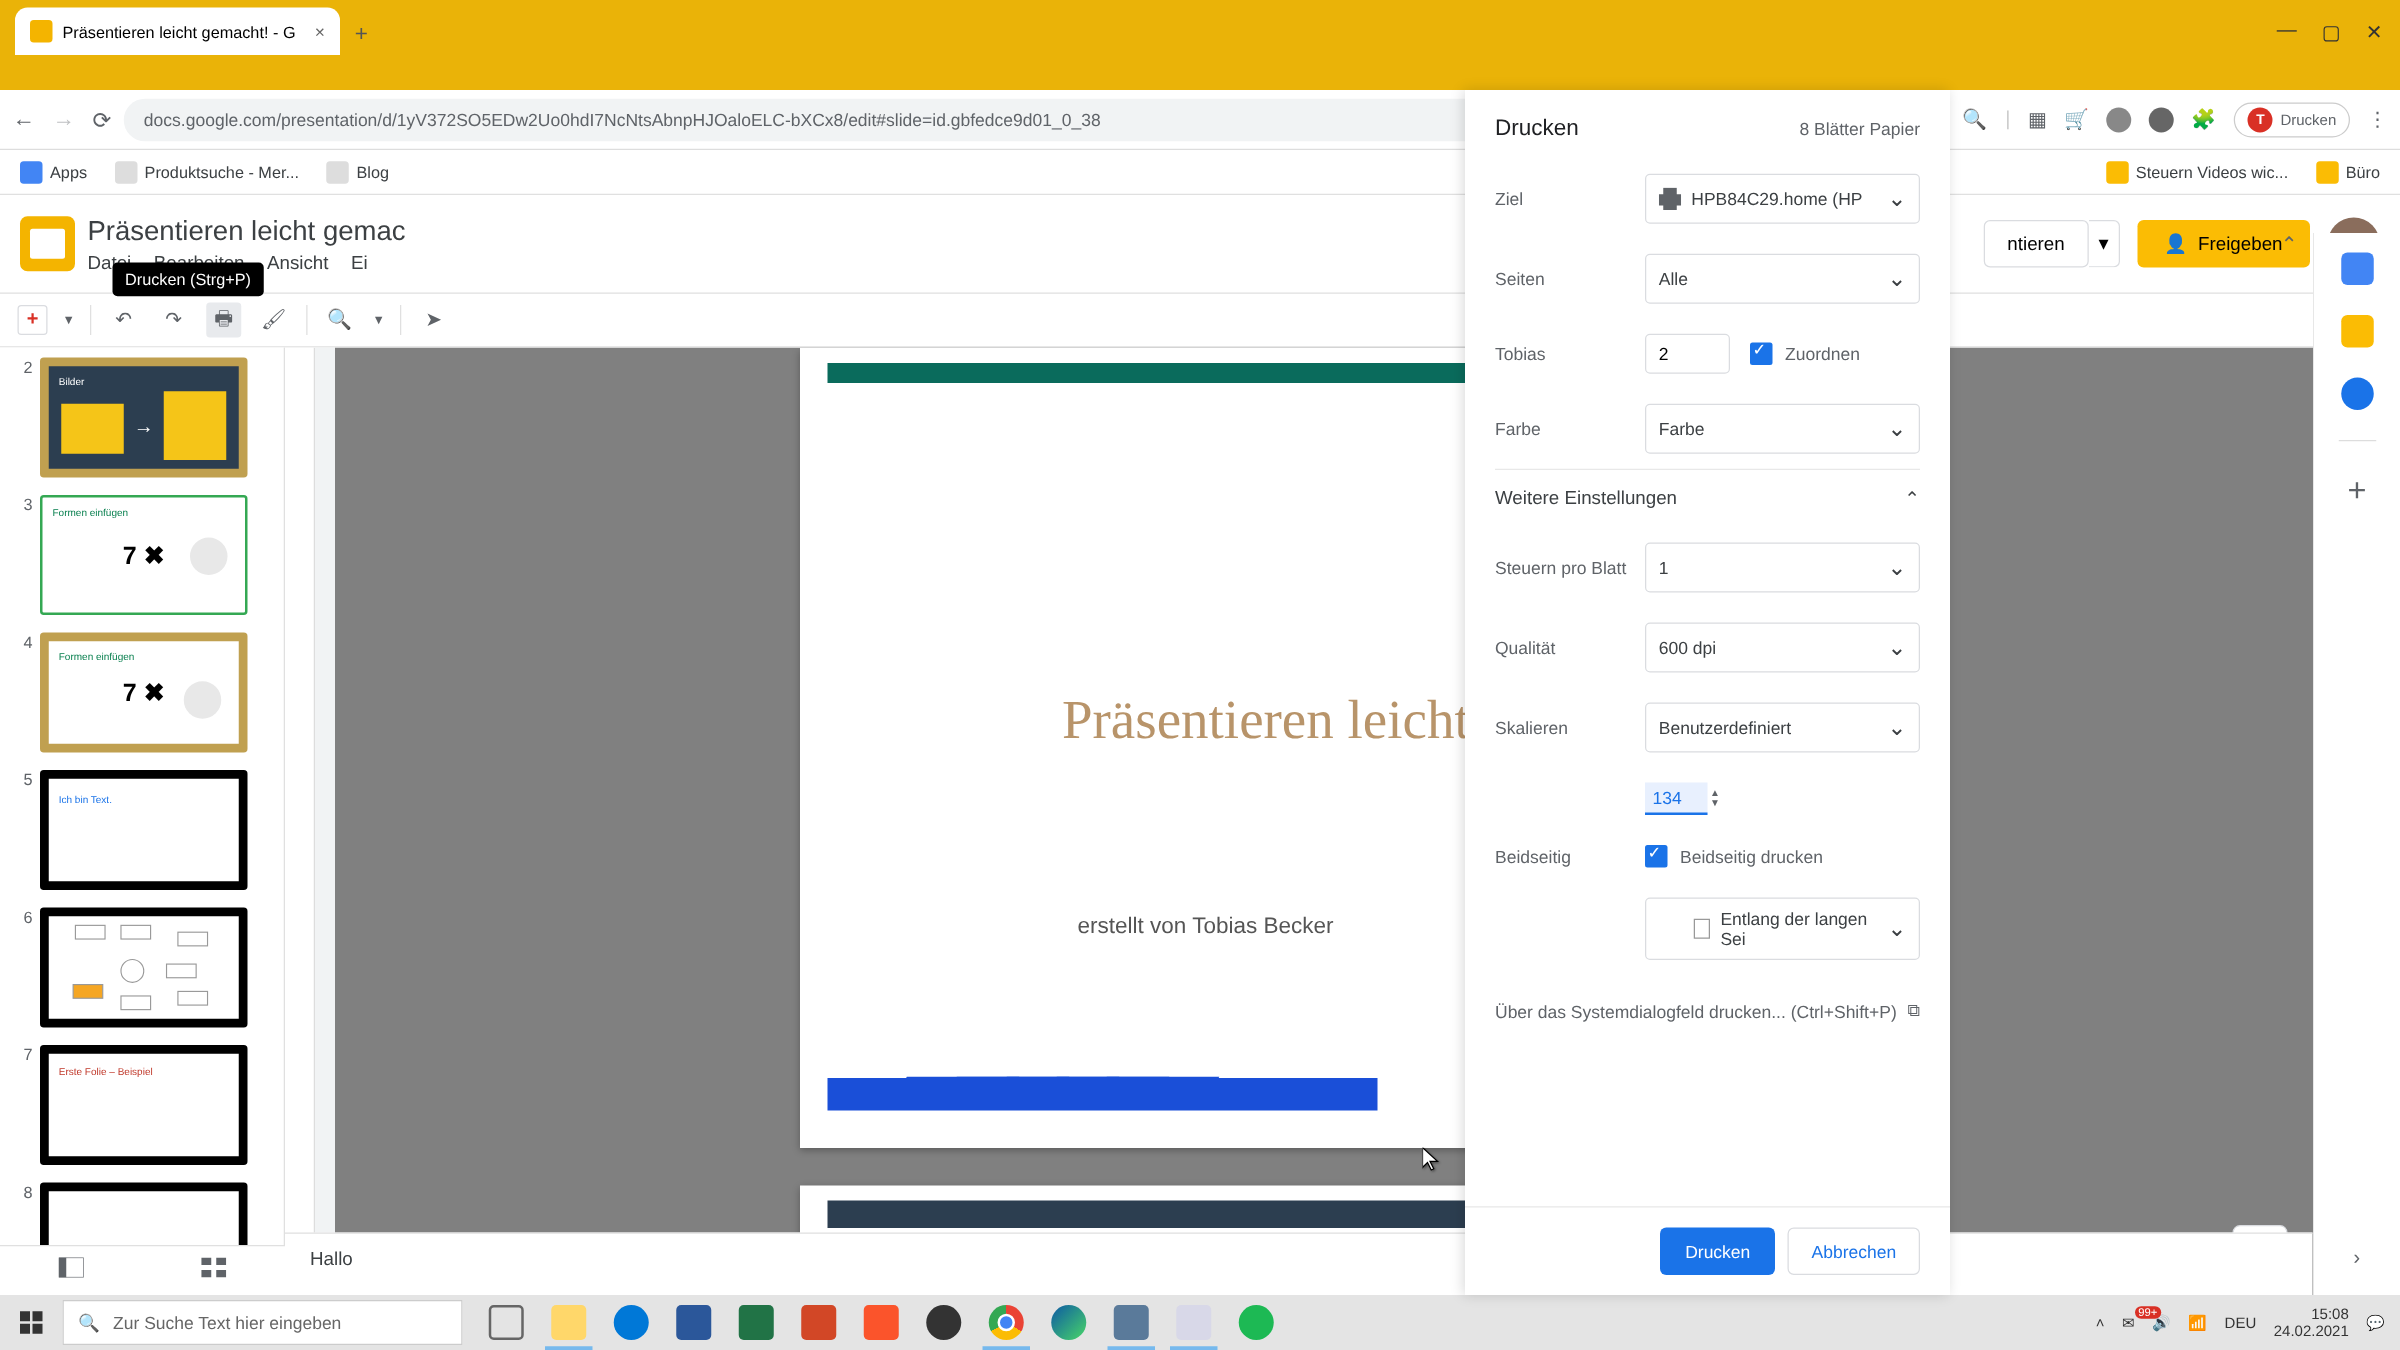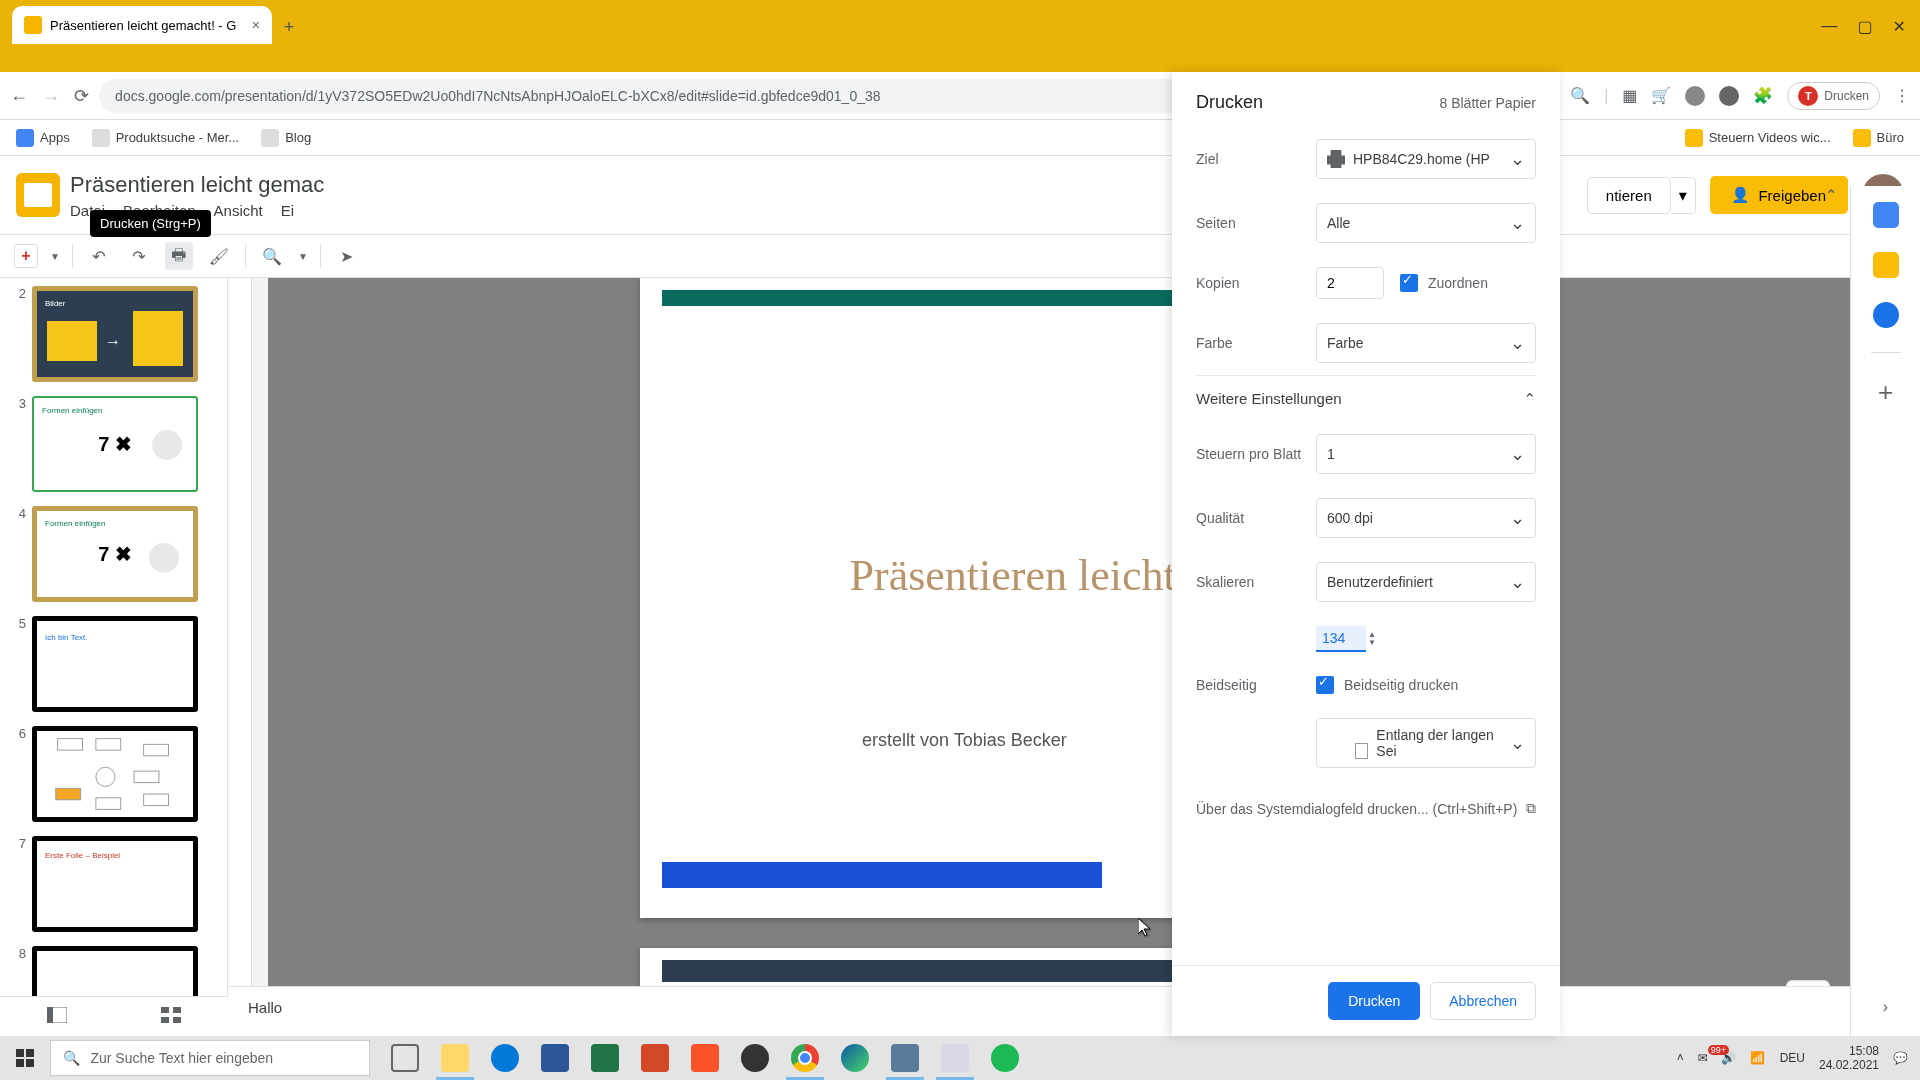--- a/index.html
+++ b/index.html
@@ -41,21 +41,21 @@
 .toolbar { height: 44px; border-top: 1px solid #e0e0e0; border-bottom: 1px solid #e0e0e0; display: flex; align-items: center; padding: 0 14px; gap: 12px; color: #5f6368; }
 .tool-btn { width: 28px; height: 28px; display: flex; align-items: center; justify-content: center; font-size: 16px; }
 .tool-sep { width: 1px; height: 24px; background: #e0e0e0; }
 .tooltip { position: absolute; left: 90px; top: 210px; background: #000; color: #fff; font-size: 13px; padding: 6px 10px; border-radius: 4px; z-index: 50; }
 
 
 .work-area { display: flex; height: calc(100% - 230px - 44px); }
 .filmstrip { width: 228px; background: #fff; border-right: 1px solid #e0e0e0; padding: 8px 10px; overflow-y: auto; }
 .thumb-row { display: flex; gap: 6px; margin-bottom: 14px; align-items: flex-start; }
 .thumb-num { width: 16px; font-size: 13px; color: #5f6368; text-align: right; }
-.thumb { width: 166px; height: 96px; border: 5px solid #000000; border-radius: 3px; background: #fff; position: relative; overflow:hidden; display:flex; align-items:center; justify-content:center;}
+.thumb { width: 166px; height: 96px; border: 7px solid #000000; border-radius: 3px; background: #fff; position: relative; overflow:hidden; display:flex; align-items:center; justify-content:center;}
 .thumb.selected { border: 2px solid #34a853; }
 .thumb.gold { border-color:#c0a050;}
 .t7x { font-size: 20px; font-weight: bold; color: #000;}
 
 .canvas-area { flex: 1; background: #f1f3f4; position: relative; overflow: hidden; }
 .ruler-v { width: 24px; background: #fff; border-right: 1px solid #ddd; height: 100%; position:absolute; left:0; top:0;}
 
 
 .preview-zone { position: absolute; left: 40px; top: 0; right: 0; bottom: 0; background: #808080; padding: 0; overflow: hidden; }
 .preview-scroll { height: 100%; overflow-y: auto; padding-right: 10px; }
@@ -360,21 +360,21 @@
     <div class="pd-row">
       <div class="pd-label">Seiten</div>
       <div class="pd-control">
           <div class="pd-select">
             <span>Alle</span>
             <span class="chevron-down"></span>
           </div>
         </div>
     </div>
     <div class="pd-row">
-      <div class="pd-label">Kopien</div>
+      <div class="pd-label">Tobias</div>
       <div class="pd-control" style="display:flex;gap:16px;align-items:center;">
         <input class="pd-input" value="2" style="">
         <div class="pd-check">
             <div class="chk"></div>
             <span>Zuordnen</span>
           </div>
       </div>
     </div>
     <div class="pd-row">
       <div class="pd-label">Farbe</div>
@@ -432,21 +432,21 @@
           <div class="pd-check">
             <div class="chk"></div>
             <span>Beidseitig drucken</span>
           </div>
         </div>
     </div>
     <div class="pd-row">
       <div class="pd-label"></div>
       <div class="pd-control">
           <div class="pd-select">
-            <span style="display:flex;gap:8px;align-items:flex-end;padding-left:28px;">
+            <span style="display:flex;gap:8px;align-items:center;padding-left:28px;">
               <span style="width:14px;height:16px;border:1px solid #999;"></span>
               <span>Entlang der langen Sei</span>
             </span>
             <span class="chevron-down"></span>
           </div>
         </div>
     </div>
     <div class="pd-row" style="padding-top:20px;">
       <span>Über das Systemdialogfeld drucken... (Ctrl+Shift+P)</span>
       <span style="margin-left:auto;">⧉</span>

